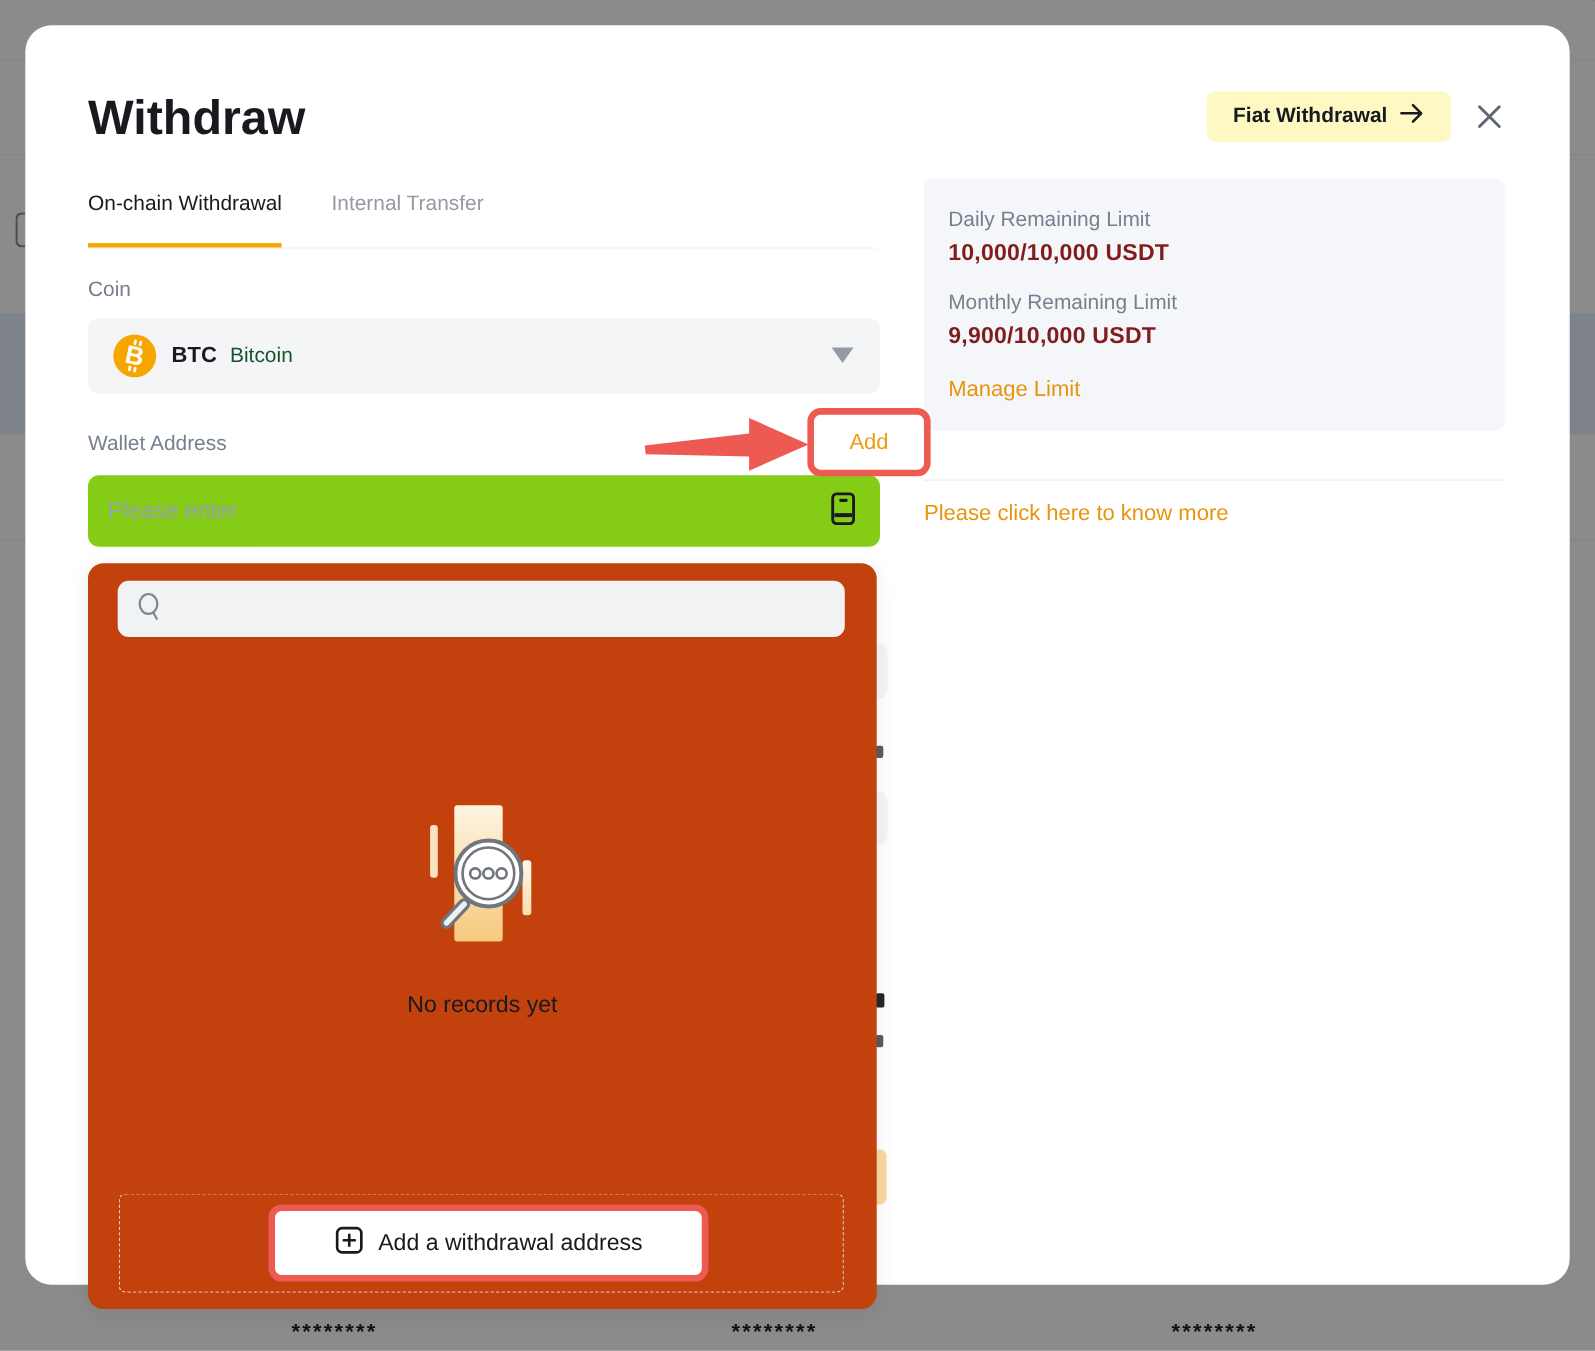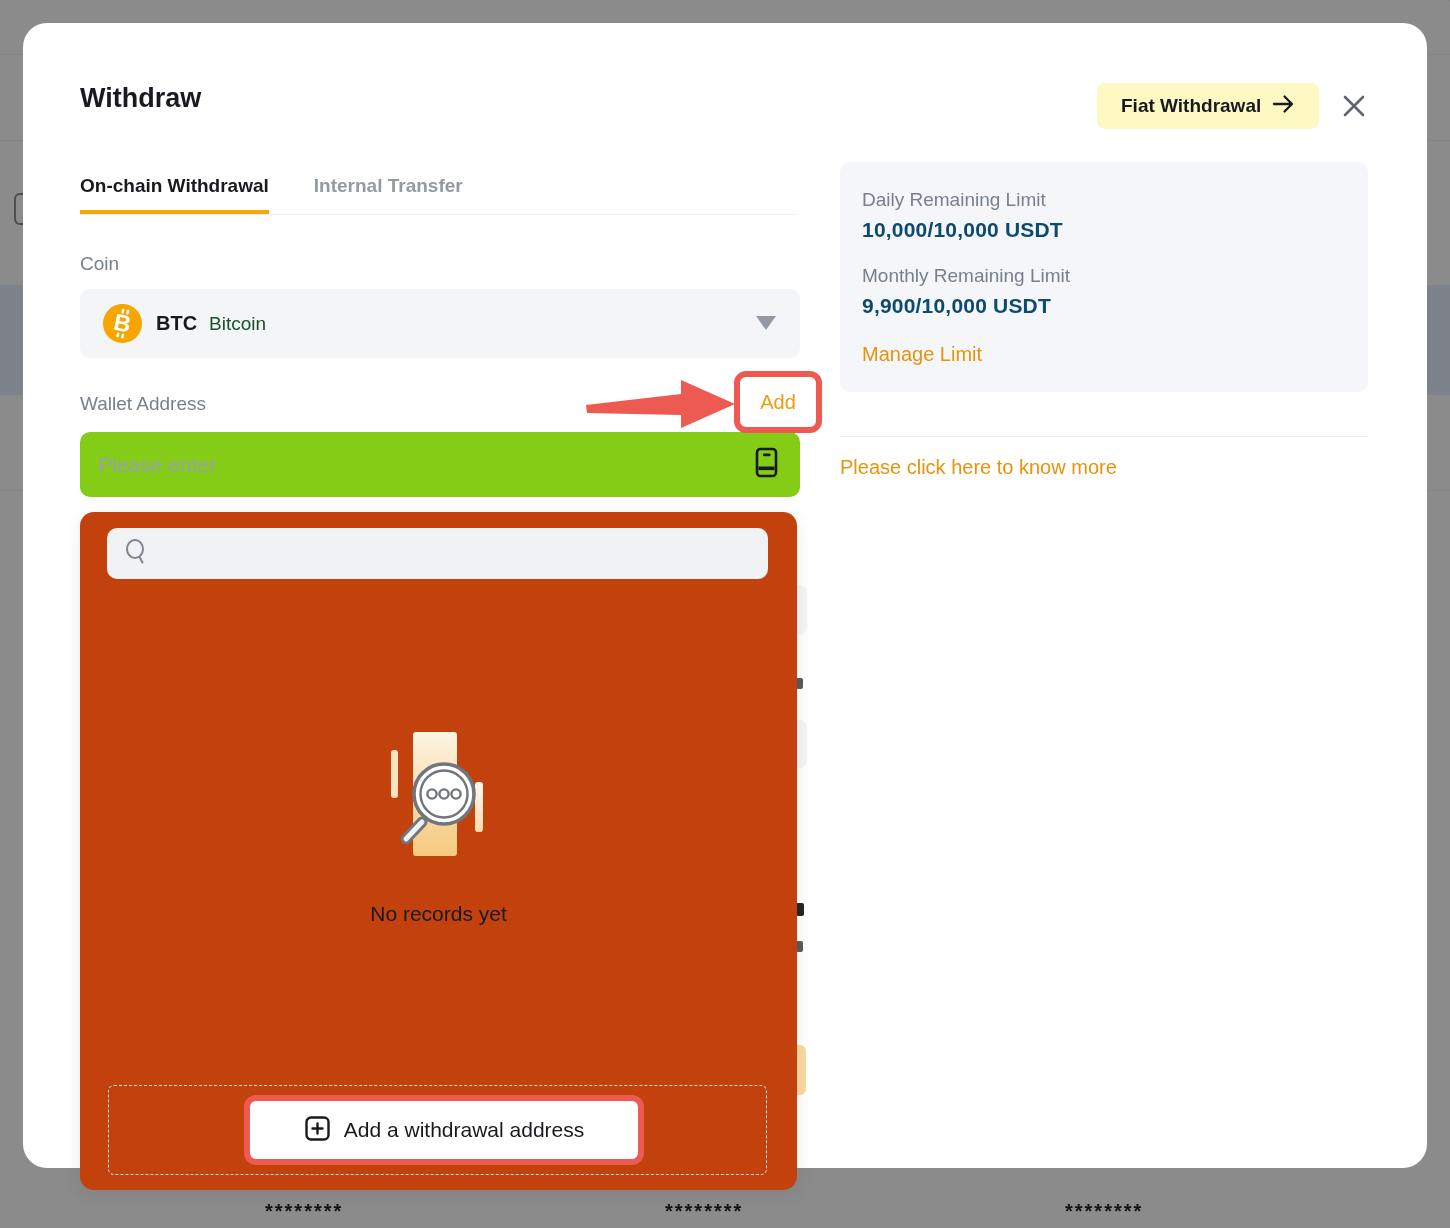--- a/index.html
+++ b/index.html
@@ -17,31 +17,31 @@
   .bg-bracket { position:absolute; left:14px; top:193px; width:9px; height:32px;
     border:2px solid #4a4e55; border-right:none; border-radius:6px 0 0 6px; z-index:0; }
   .mask-row { position:absolute; font-weight:bold; letter-spacing:2px; z-index:0; white-space:nowrap; }
   .mask-top { top:-8px; font-size:16px; color:#4e5257; }
   .mask-bottom { top:1200px; font-size:20px; color:#111316; }
 
   
   .modal { position:absolute; left:23px; top:23px; width:1404px; height:1145px;
     background:#ffffff; border-radius:24px; z-index:2; }
 
-  .modal-title { position:absolute; left:57px; top:60px; font-size:27px; font-weight:700; color:#181a20; }
+  .modal-title { position:absolute; left:57px; top:60px; font-size:44px; font-weight:700; color:#181a20; }
 
   .fiat-btn { position:absolute; left:1074px; top:60px; height:46px; padding:0 24px;
     background:#fef9c3; border:none; border-radius:8px; display:flex; align-items:center; gap:10px;
     font-size:19px; font-weight:700; color:#181a20; cursor:pointer; font-family:inherit; }
   .close-btn { position:absolute; left:1318px; top:70px; width:26px; height:26px; cursor:pointer; }
 
   
   .tabs { position:absolute; left:57px; top:152px; width:717px; }
   .tabs-row { display:flex; gap:45px; }
-  .tab { font-size:19px; font-weight:700; padding-bottom:17px; cursor:pointer; position:relative; }
+  .tab { font-size:19px; font-weight:400; padding-bottom:28px; cursor:pointer; position:relative; }
   .tab.active { color:#181a20; }
   .tab.inactive { color:#939aa3; }
   .tab.active::after { content:""; position:absolute; left:0; bottom:0; width:100%; height:4px; background:#f5a800; }
   .tabs-divider { width:717px; height:1px; background:#eef0f2; }
 
   
   .field-label { position:absolute; font-size:19px; color:#76808e; }
   .coin-select { position:absolute; left:57px; top:266px; width:720px; height:69px;
     background:#f4f5f7; border-radius:10px; display:flex; align-items:center; cursor:pointer; }
   .btc-badge { width:39px; height:39px; border-radius:50%; background:#f7a600; margin-left:23px;
@@ -54,21 +54,21 @@
   
   .wallet-input-wrap { position:absolute; left:57px; top:409px; width:720px; height:65px;
     background:#84cc16; border-radius:10px; display:flex; align-items:center; }
   .wallet-input { flex:1; height:100%; background:transparent; border:none; outline:none;
     padding:0 18px; font-size:21px; color:#181a20; font-family:inherit; }
   .wallet-input::placeholder { color:#98a1ab; }
   .book-icon { margin-right:22px; flex:none; cursor:pointer; }
 
   
   .ann-box { border:6px solid #ec5a52; border-radius:12px; background:#ffffff; z-index:6; }
-  .add-ann { position:absolute; left:711px; top:348px; width:88px; height:62px;
+  .add-ann { position:absolute; left:711px; top:348px; width:112px; height:62px;
     display:flex; align-items:center; justify-content:center; }
   .add-link { font-size:20px; color:#ee9c0f; cursor:pointer; }
   .ann-arrow { position:absolute; left:563px; top:355px; z-index:6; }
 
   
   .sliver { position:absolute; z-index:1; }
 
   
   .dropdown { position:absolute; left:57px; top:489px; width:717px; height:678px;
     background:#c2410c; border-radius:14px; box-shadow:0 4px 18px rgba(24,26,32,0.08); z-index:3; }
@@ -83,21 +83,21 @@
   .dashed-box { position:absolute; left:28px; top:573px; width:659px; height:90px;
     border:1px dashed #d9dde2; border-radius:6px; }
   .add-addr-ann { position:absolute; left:164px; top:583px; width:400px; height:70px;
     display:flex; align-items:center; justify-content:center; gap:13px; cursor:pointer; }
   .add-addr-label { font-size:21px; color:#181a20; }
 
   
   .limits-card { position:absolute; left:817px; top:139px; width:528px; height:230px;
     background:#f5f6fa; border-radius:10px; padding:27px 22px; }
   .limit-label { font-size:19px; color:#76808e; margin-bottom:7px; }
-  .limit-value { font-size:21px; font-weight:700; color:#0c4a6e; margin-bottom:23px; letter-spacing:0.2px; }
+  .limit-value { font-size:21px; font-weight:700; color:#7f1d1d; margin-bottom:23px; letter-spacing:0.2px; }
   .manage-link { font-size:20px; color:#e8930c; cursor:pointer; display:inline-block; margin-top:2px; }
   .right-divider { position:absolute; left:817px; top:413px; width:528px; height:1px; background:#eaecef; }
   .know-more { position:absolute; left:817px; top:433px; font-size:20px; color:#e8930c; cursor:pointer; }
 </style>
 </head>
 <body>
 
 <div>
   <div class="bg-line" style="top:54px"></div>
   <div class="bg-line" style="top:140px"></div>

